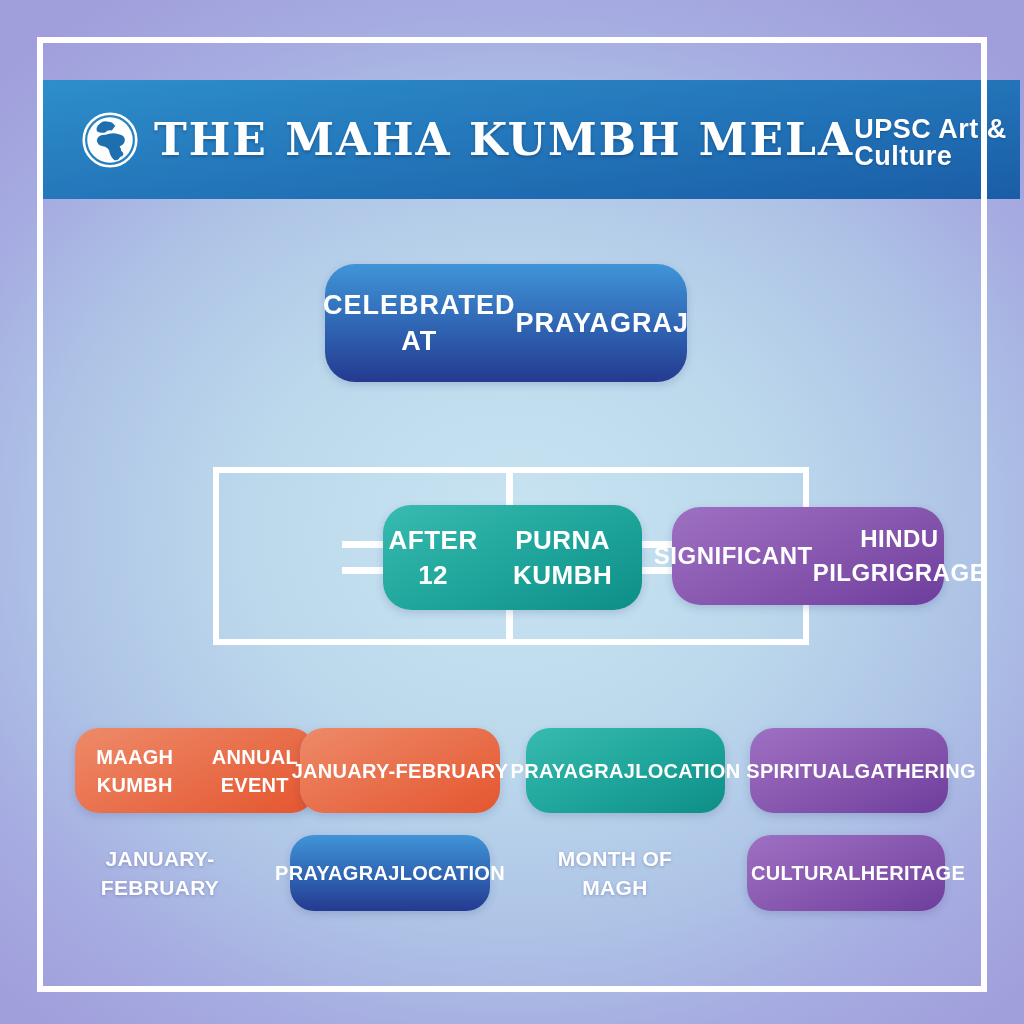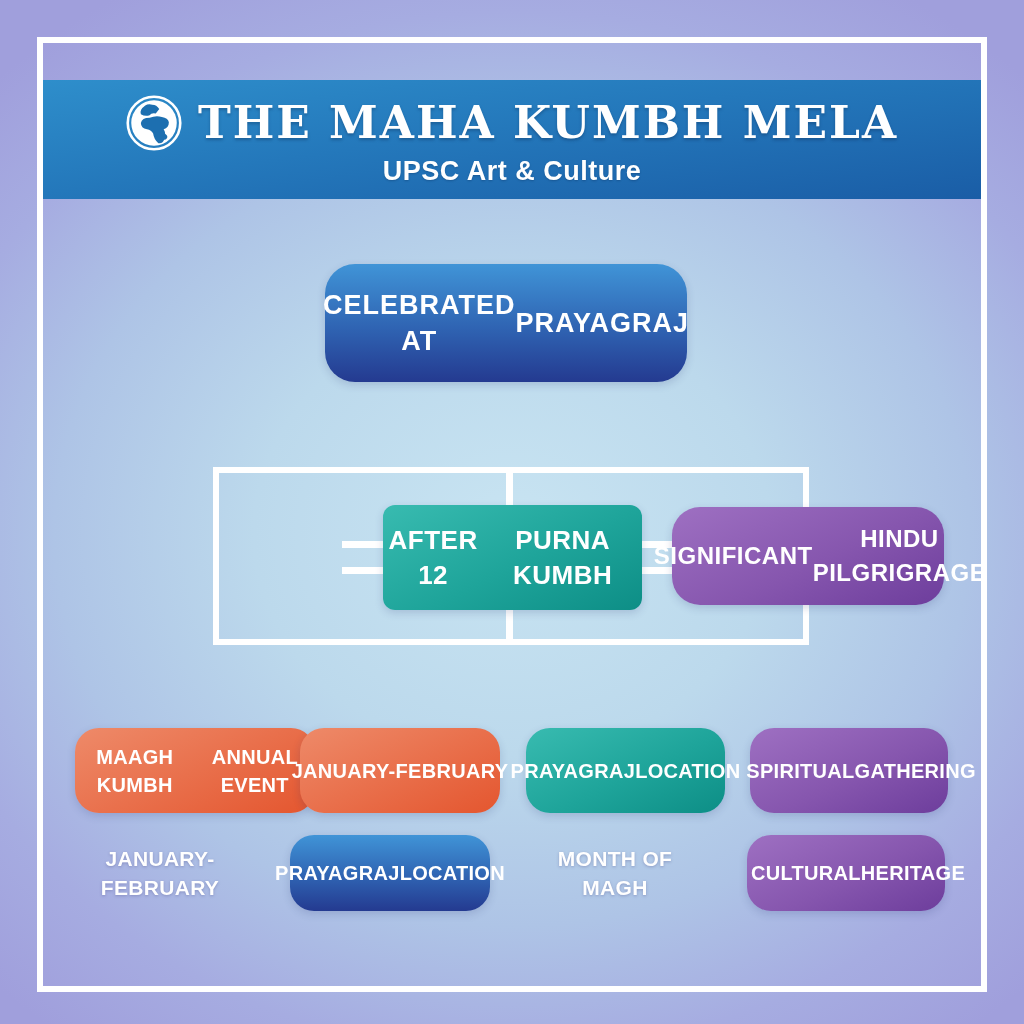--- a/index.html
+++ b/index.html
@@ -10,21 +10,21 @@
     font-family:"Liberation Sans","DejaVu Sans",sans-serif;
   }
   .frame{
     position:absolute;left:37px;top:37px;width:950px;height:955px;
     border:6px solid #ffffff;box-sizing:border-box;
   }
   
   .banner{
     position:absolute;left:43px;top:80px;width:938px;height:119px;
     background:linear-gradient(172deg,#2e8ecb 0%,#2478bb 45%,#1a5da6 100%);
-    display:flex;flex-direction:column;align-items:center;justify-content:center;
+    display:flex;flex-direction:row;align-items:center;justify-content:center;padding-left:39px;
   }
   .title-row{display:flex;align-items:center;gap:16px;}
   .title{
     font-family:"DejaVu Serif","Liberation Serif",serif;
     font-weight:bold;font-size:44px;color:#ffffff;letter-spacing:2px;
     text-shadow:0 2px 3px rgba(10,40,80,.35);white-space:nowrap;line-height:1;
   }
   .subtitle{
     font-size:27px;font-weight:bold;color:#ffffff;letter-spacing:.5px;
     margin-top:7px;text-shadow:0 1px 2px rgba(10,40,80,.3);line-height:1;
@@ -48,21 +48,21 @@
             border:6px solid #ffffff;box-sizing:border-box;}
   .tbl-vline{position:absolute;left:506px;top:467px;width:7px;height:178px;background:#ffffff;}
   .conn{position:absolute;height:7px;background:#ffffff;}
   .c1a{left:342px;top:541px;width:50px;}
   .c1b{left:342px;top:567px;width:50px;}
   .c2a{left:632px;top:541px;width:50px;}
   .c2b{left:632px;top:567px;width:50px;}
   
   .n-orange{left:85px;top:503px;width:267px;height:109px;border-radius:28px;
             font-size:26px;line-height:37px;letter-spacing:.5px;}
-  .n-teal  {left:383px;top:505px;width:259px;height:105px;border-radius:12px;
+  .n-teal  {left:383px;top:505px;width:259px;height:105px;border-radius:28px;
             font-size:26px;line-height:35px;letter-spacing:.5px;}
   .n-purple{left:672px;top:507px;width:272px;height:98px;border-radius:28px;
             font-size:24px;line-height:34px;letter-spacing:.5px;}
   
   .r3{top:728px;height:85px;border-radius:24px;font-size:20px;line-height:28px;letter-spacing:.3px;}
   .r3a{left:75px;width:240px;}
   .r3b{left:300px;width:200px;}
   .r3c{left:526px;width:199px;}
   .r3d{left:750px;width:198px;}
   

